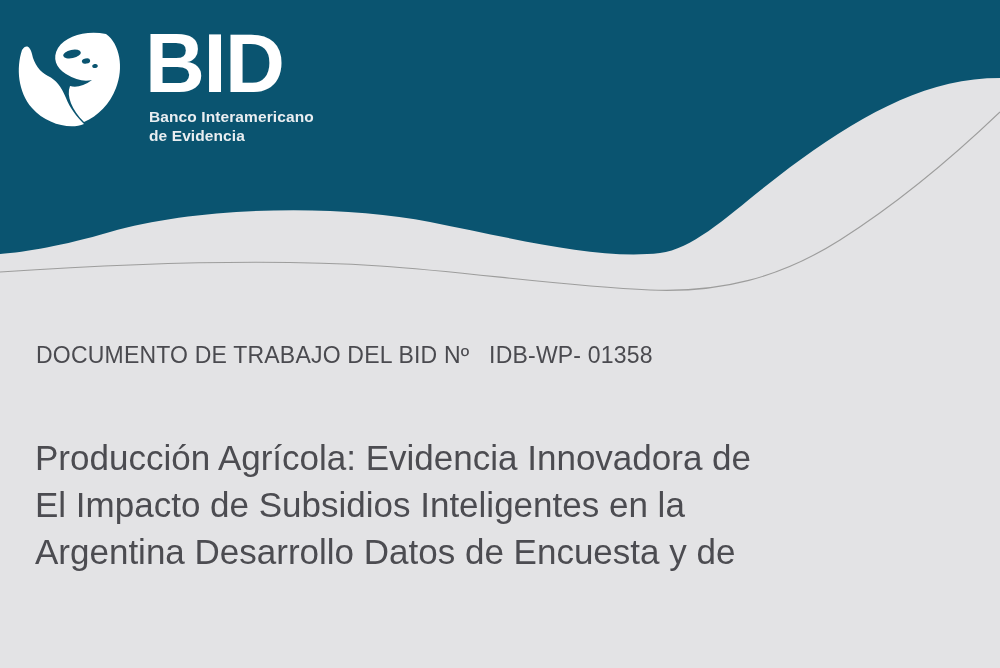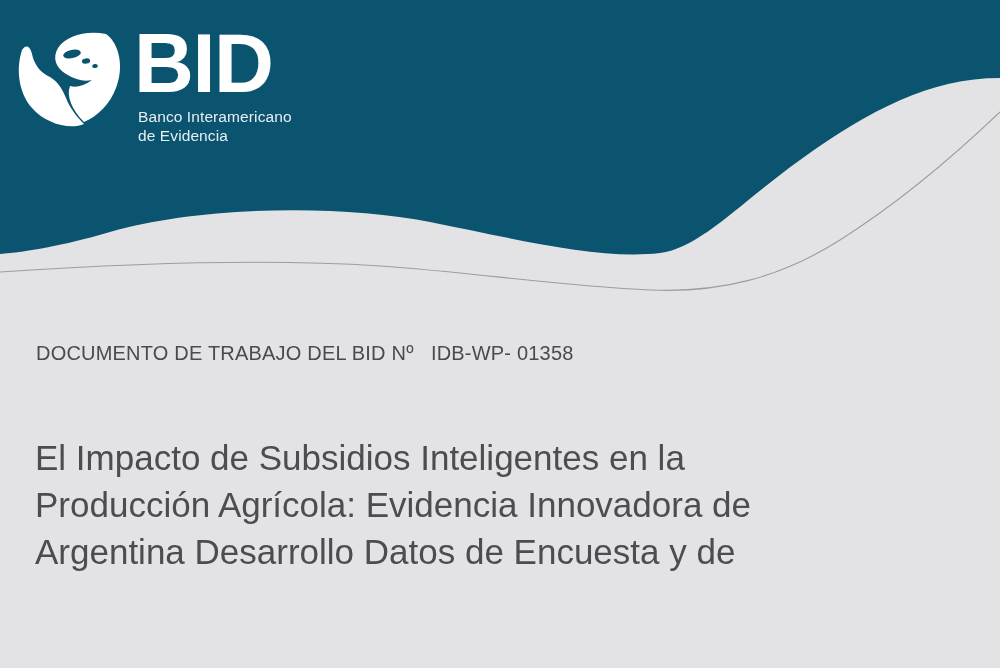--- a/index.html
+++ b/index.html
@@ -51,52 +51,52 @@
     width: 116px;
     height: 108px;
     flex: 0 0 auto;
   }
   .logo-mark svg {
     display: block;
     width: 116px;
     height: 108px;
   }
   .logo-text-block {
-    margin-left: 4px;
+    margin-left: 15px;
     padding-top: 2px;
   }
   .logo-wordmark {
     font-family: "Liberation Sans", sans-serif;
     font-weight: bold;
     font-size: 83px;
     line-height: 0.92;
     letter-spacing: -1.5px;
     color: #ffffff;
     margin: 0;
     padding: 0;
   }
   .logo-tagline {
     font-family: "Liberation Sans", sans-serif;
-    font-weight: normal;
+    font-weight: bold;
     font-size: 15.5px;
     line-height: 1.22;
     color: #e9eef1;
     margin: 6px 0 0 4px;
     letter-spacing: 0.1px;
   }
   .logo-tagline span { display: block; }
 
   
   .doc-number {
     position: absolute;
     left: 36px;
     top: 342px;
     z-index: 3;
     font-family: "Liberation Sans", sans-serif;
-    font-size: 20px;
+    font-size: 23px;
     letter-spacing: 0.2px;
     color: #4a4a4f;
     white-space: pre;
   }
 
   
   .doc-title {
     position: absolute;
     left: 35px;
     top: 434px;
@@ -157,18 +157,18 @@
       <div class="logo-tagline">
         <span>Banco Interamericano</span>
         <span>de Evidencia</span>
       </div>
     </div>
   </div>
 
   <div class="doc-number">DOCUMENTO DE TRABAJO DEL BID Nº   IDB-WP- 01358</div>
 
   <h1 class="doc-title">
+    <span class="tline">Producción Agrícola: Evidencia Innovadora de</span>
     <span class="tline">El Impacto de Subsidios Inteligentes en la</span>
-    <span class="tline">Producción Agrícola: Evidencia Innovadora de</span>
     <span class="tline">Argentina Desarrollo Datos de Encuesta y de</span>
   </h1>
 
 </div>
 
 </body></html>

